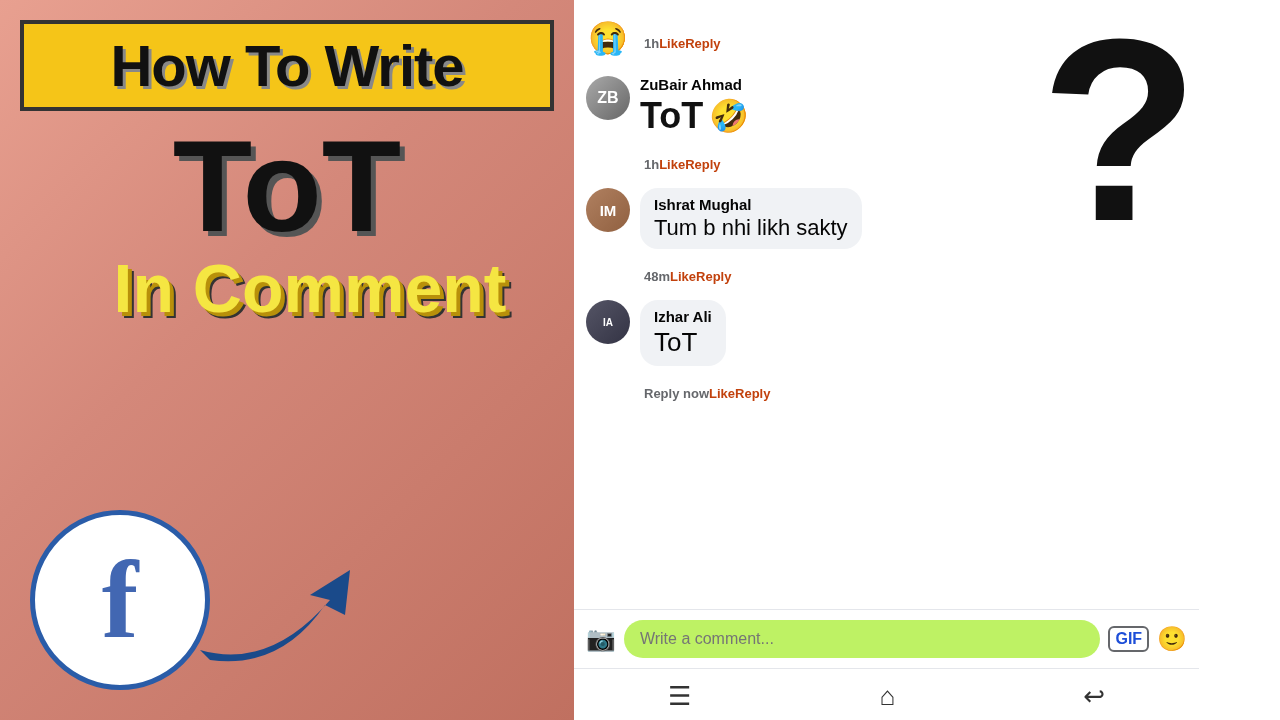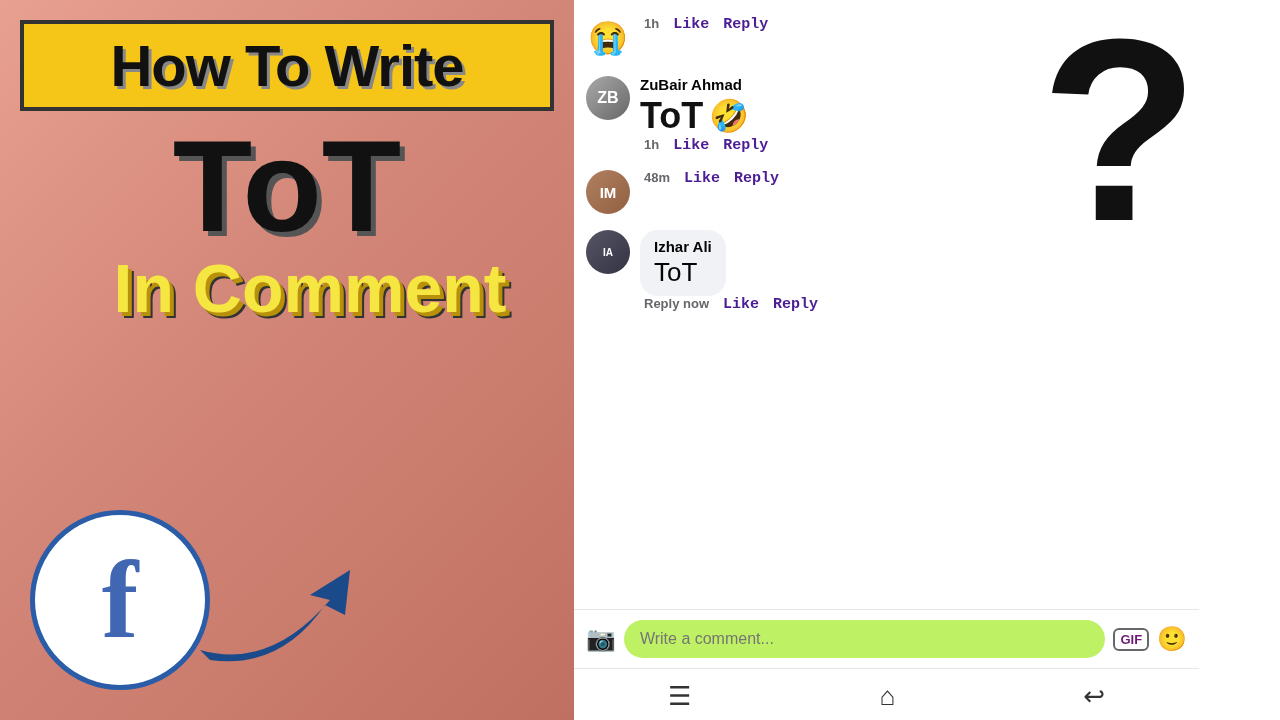--- a/index.html
+++ b/index.html
@@ -152,38 +152,37 @@
     }
 
     .comment-text {
       font-size: 22px;
       color: #050505;
       margin-top: 2px;
     }
 
     .comment-meta {
       display: flex;
-      align-items: flex-start;
-      gap: 14px;
-      margin-top: 0;
+      align-items: flex-end;
+      gap: 0;
+      margin-top: 20px;
       padding-left: 4px;
     }
 
     .meta-time {
       font-size: 13px;
       color: #65676b;
       font-weight: 600;
     }
 
     .meta-like, .meta-reply {
-      font-size: 15px;
-      color: #4c1d95;
+      font-size: 13px;
+      color: #c2410c;
       font-weight: 700;
       cursor: pointer;
-      font-family: Liberation Mono, monospace;
     }
 
     
     .question-mark {
       position: absolute;
       right: 0;
       top: 0;
       font-size: 260px;
       font-weight: 900;
       color: #111;
@@ -217,23 +216,23 @@
       font-size: 16px;
       color: #65676b;
       border: none;
       outline: none;
     }
 
     .gif-btn {
       border: 2px solid #65676b;
       border-radius: 6px;
       padding: 2px 5px;
-      font-size: 13px;
+      font-size: 16px;
       font-weight: 700;
-      color: #701a75;
+      color: #1d4ed8;
       cursor: pointer;
       text-align: right;
     }
 
     .emoji-btn {
       font-size: 24px;
       cursor: pointer;
     }
 
     
@@ -310,20 +309,24 @@
           <span class="meta-time">1h</span>
           <span class="meta-like">Like</span>
           <span class="meta-reply">Reply</span>
         </div>
       </div>
     </div>
 
     <div class="comment-row">
       <div class="avatar av-ishrat" style="display:flex;align-items:center;justify-content:center;color:white;font-weight:700;font-size:15px;">IM</div>
       <div class="comment-content">
+        <div class="comment-bubble">
+          <div class="comment-name">Ishrat Mughal</div>
+          <div class="comment-text">Tum b nhi likh sakty</div>
+        </div>
         <div class="comment-meta">
           <span class="meta-time">48m</span>
           <span class="meta-like">Like</span>
           <span class="meta-reply">Reply</span>
         </div>
       </div>
     </div>
 
     <div class="comment-row">
       <div class="avatar av-izhar" style="display:flex;align-items:center;justify-content:center;color:white;font-weight:700;font-size:10px;">IA</div>

